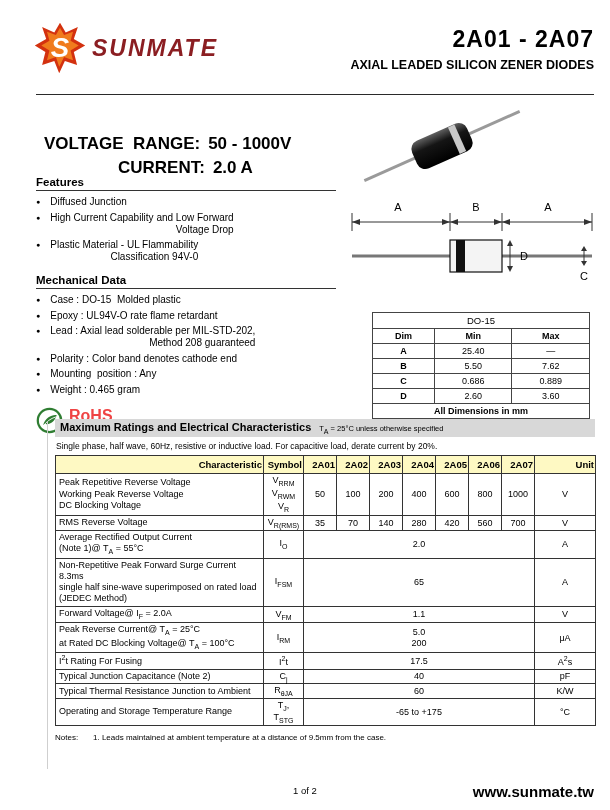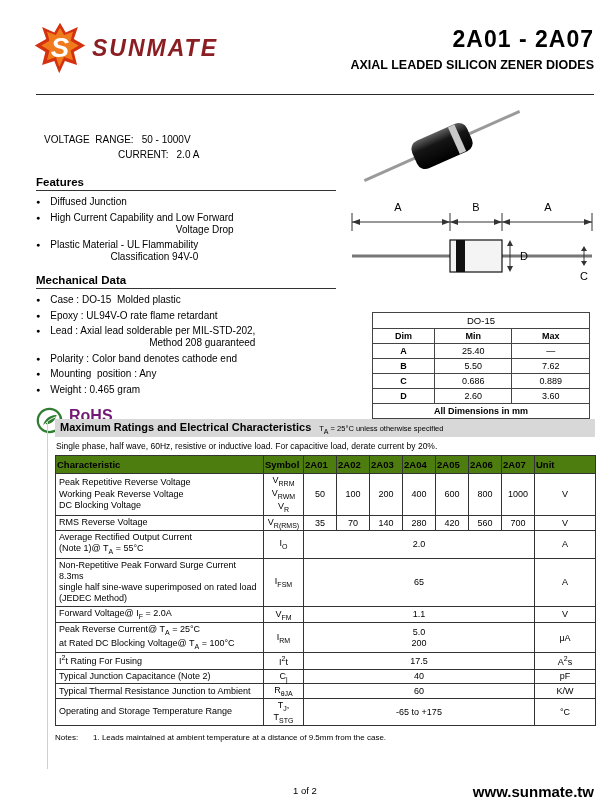--- a/index.html
+++ b/index.html
@@ -10,61 +10,61 @@
   
   .logo { position:absolute; left:34px; top:20px; display:flex; align-items:center; gap:6px; }
   .logo-mark { width:52px; height:56px; }
   .brand { font-size:23px; font-weight:bold; font-style:italic; color:#8b1e22; letter-spacing:2px; }
   .hdr-right { position:absolute; top:26px; right:16px; text-align:right; }
   .part-number { font-size:23px; font-weight:bold; letter-spacing:1px; }
   .subtitle { font-size:12.5px; font-weight:bold; margin-top:5px;text-align:center; }
   .hdr-rule { position:absolute; top:94px; left:36px; right:16px; border-top:1.5px solid #2a2a2a; }
 
   
-  .specs { position:absolute; left:44px; top:134px; font-size:10px; font-weight:normal; }
+  .specs { position:absolute; left:44px; top:134px; font-size:17px; font-weight:bold; }
   .specs span { white-space:pre; }
   .spec-label { margin-right:8px; }
   .specs .row2 { margin-left:74px; margin-top:4px; }
 
   
   .photo { position:absolute; left:352px; top:98px; }
 
   
   .left-col { position:absolute; left:36px; top:176px; width:300px; }
   .sec-title { font-size:11.5px; font-weight:bold; border-bottom:1.5px solid #333; padding-bottom:2px; margin-bottom:5px; }
   .sec-title.mech { margin-top:11px; }
   .bullet-item { display:flex; margin:3.5px 0; font-size:10px; }
   .dot { font-size:7px; line-height:12px; margin-right:10px; }
   .bl { display:block;text-align:right; }
   .bline { display:block; white-space:pre-wrap; line-height:1.2; }
 
   
   .rohs { margin-top:11px; display:flex; align-items:center; gap:6px; }
   .rohs-text { display:flex; flex-direction:column; }
-  .rohs-name { font-size:16px; font-weight:bold; color:#701a75; line-height:1; }
+  .rohs-name { font-size:16px; font-weight:bold; color:#ef4444; line-height:1; }
   .rohs-tag { font-size:6.5px; font-weight:bold; letter-spacing:1.5px; color:#1b5e20; margin-top:1px; }
 
   
   .right-col { position:absolute; left:348px; top:198px; width:250px; }
   .dim-svg text { font-size:11px; fill:#000; }
   .dim-table { margin:10px 0 0 24px; width:218px; border-collapse:collapse; font-size:9px; }
   .dim-table th, .dim-table td { border:1px solid #444; text-align:center; padding:2px 2px; }
   .dim-table .t-title { font-weight:normal; font-size:9.5px; }
   .dim-table .dimcol { font-weight:bold; }
   .dim-table .dim-foot { font-weight:bold; }
 
   
   .vline { position:absolute; left:47px; top:421px; height:348px; width:0; border-left:1px solid #cfcfcf; }
   .ratings { position:absolute; left:55px; top:419px; width:540px; }
   .ratings-title { background:#d8d8d8; padding:2px 5px; font-size:11px; font-weight:bold; display:flex; align-items:baseline; }
   .ratings-cond { font-size:7.5px; font-weight:normal; margin-left:8px; white-space:pre; }
   .ratings-note { font-size:8.5px; margin:4px 0 4px 1px; }
   .main-table { width:540px; border-collapse:collapse; table-layout:fixed; font-size:9px; }
   .main-table th, .main-table td { border:1px solid #333; padding:1px 3px; vertical-align:middle; }
-  .main-table th { background:#4d7c0f; font-size:9.5px; text-align:left; padding:3px 1px; }
+  .main-table th { background:#fef9c3; font-size:9.5px; text-align:right; padding:3px 1px; }
   .char { text-align:left; }
   .cl { display:flex; justify-content:flex-start; line-height:1.25; }
   .cl .cond { text-align:right; }
   .sym, .val, .unit { text-align:center; }
   .sym div { line-height:1.2; }
   sub, sup { font-size:7px; }
   .val div { line-height:1.25; }
 
   
   .notes { font-size:8px; margin-top:6px; }

